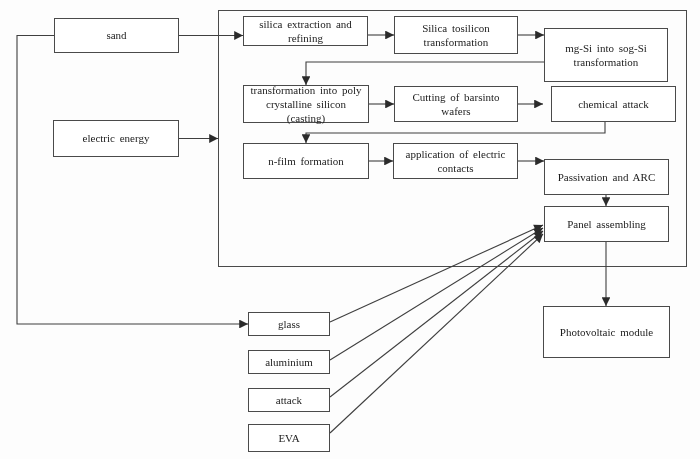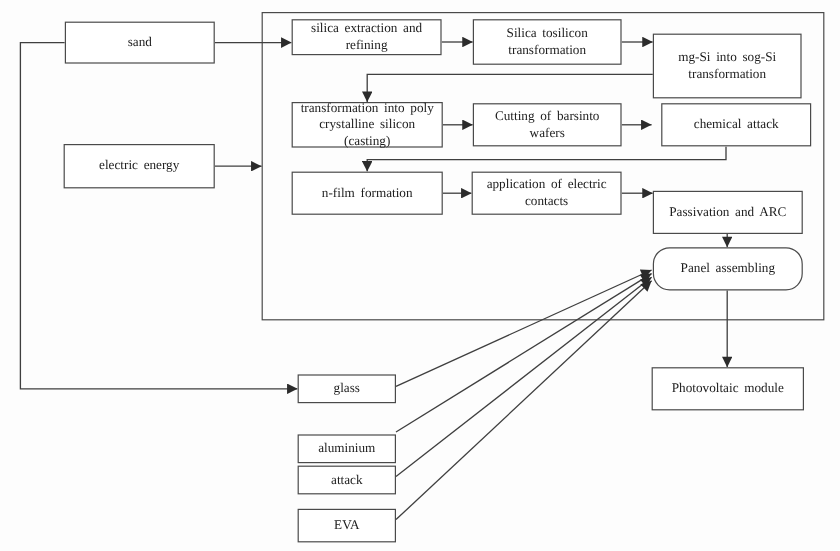--- a/index.html
+++ b/index.html
@@ -68,23 +68,23 @@
 <div class="node" style="left:394px;top:86px;width:124px;height:36px;">Cutting of barsinto wafers</div>
 
 <div class="node" style="left:551px;top:86px;width:125px;height:36px;">chemical attack</div>
 
 <div class="node" style="left:243px;top:143px;width:126px;height:36px;text-align:center;">n-film formation</div>
 
 <div class="node" style="left:393px;top:143px;width:125px;height:36px;">application of electric contacts</div>
 
 <div class="node" style="left:544px;top:143px;width:125px;height:36px;margin-top:16px;">Passivation and ARC</div>
 
-<div class="node" style="left:544px;top:206px;width:125px;height:36px;border-radius:14px;">Panel assembling</div>
+<div class="node" style="left:544px;top:206px;width:125px;height:36px;">Panel assembling</div>
 
-<div class="node" style="left:543px;top:306px;width:127px;height:36px;text-align:right;">Photovoltaic module</div>
+<div class="node" style="left:543px;top:306px;width:127px;height:52px;text-align:right;">Photovoltaic module</div>
 
 <div class="node" style="left:248px;top:312px;width:82px;height:24px;">glass</div>
 
-<div class="node" style="left:248px;top:350px;width:82px;height:24px;margin-top:12px;">aluminium</div>
+<div class="node" style="left:248px;top:350px;width:82px;height:24px;">aluminium</div>
 
 <div class="node" style="left:248px;top:388px;width:82px;height:24px;">attack</div>
 
 <div class="node" style="left:248px;top:424px;width:82px;height:28px;">EVA</div>
 
 </body></html>

